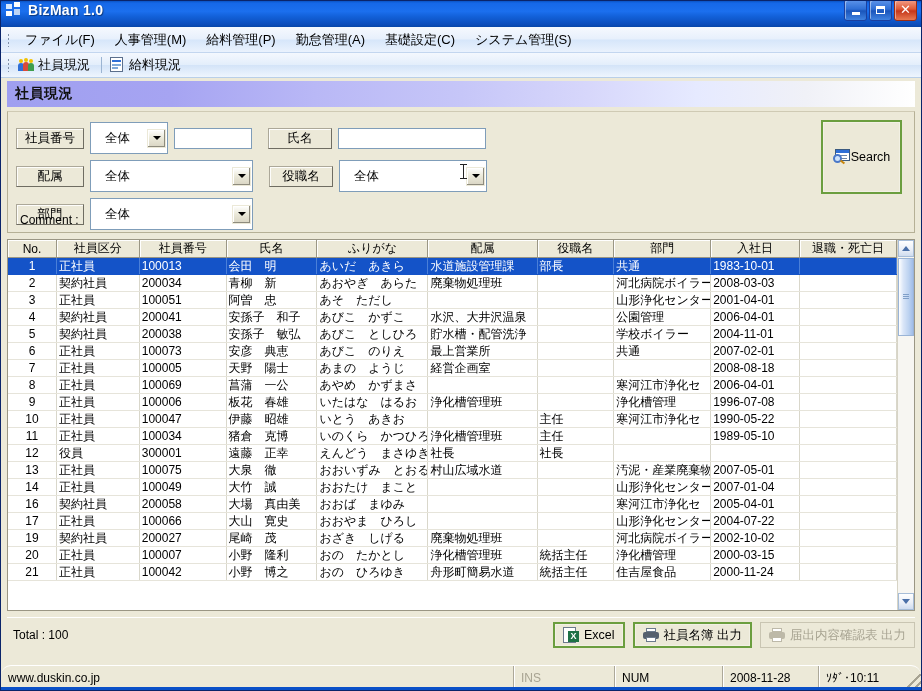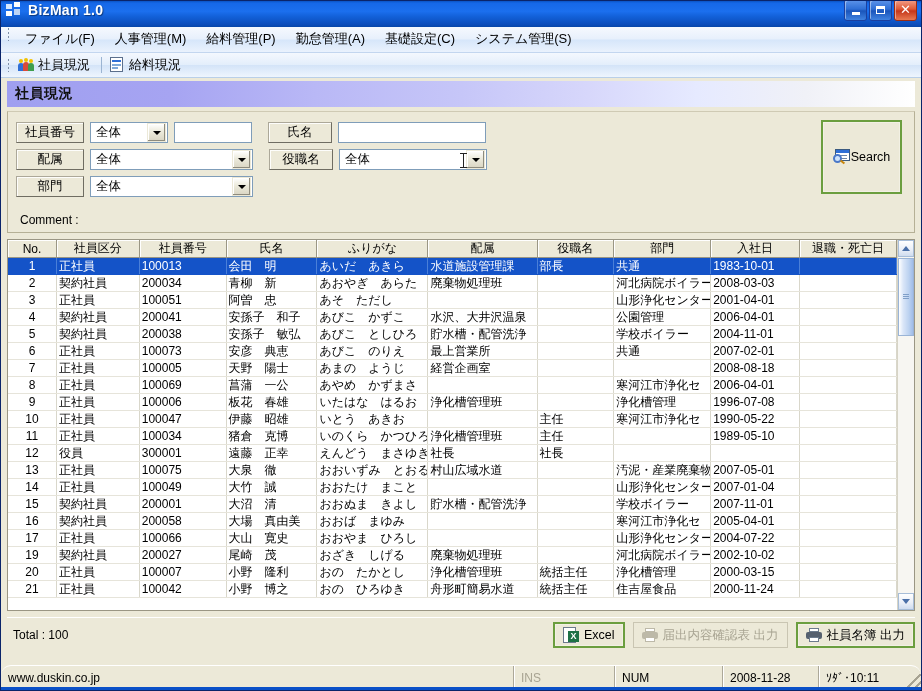--- a/index.html
+++ b/index.html
@@ -83,21 +83,21 @@
     line-height: 1; font-family: "DejaVu Sans", sans-serif;
     margin-top: -1px;
   }
 
   
   .menubar {
     height: 25px;
     background: linear-gradient(to bottom, #f6f9fe 0%, #e7f0fc 48%, #d6e6fa 52%, #eaf2fd 100%);
     border-bottom: 1px solid #c3d6ef;
     display: flex;
-    align-items: flex-start;
+    align-items: center;
     padding-left: 4px;
   }
   .grip {
     width: 3px; height: 14px;
     margin: 0 5px 0 2px;
     background-image: radial-gradient(#7f8fa8 40%, transparent 42%);
     background-size: 3px 4px;
     flex: 0 0 auto;
   }
   .menuitem {
@@ -205,29 +205,29 @@
     min-width: 68px;
     display: flex;
     align-items: center;
     justify-content: center;
     font-size: 12.5px;
     padding: 0 6px;
     box-sizing: border-box;
     white-space: nowrap;
   }
   .combo {
-    height: 21px;
+    height: 32px;
     background: #fff;
     border: 1px solid #7f9db9;
     display: flex;
     align-items: center;
     box-sizing: border-box;
     position: relative;
     font-size: 12.5px;
-    padding-left: 5px;
+    padding-left: 14px;
   }
   .combo .cval { flex: 1 1 auto; white-space: nowrap; overflow: hidden; }
   .combo .arrow {
     width: 17px; height: 17px;
     margin: 1px;
     background: linear-gradient(to bottom, #ffffff 0%, #eceadb 45%, #d9d5c3 100%);
     border: 1px solid #ece9d8;
     box-shadow: inset -1px -1px 0 #8e8b7d, inset 1px 1px 0 #ffffff;
     display: flex; align-items: center; justify-content: center;
     flex: 0 0 auto;
@@ -813,32 +813,20 @@
                 <td>100049</td>
                 <td>大竹　誠</td>
                 <td>おおたけ　まこと</td>
                 <td></td>
                 <td></td>
                 <td>山形浄化センター</td>
                 <td>2007-01-04</td>
                 <td></td>
               </tr>
               <tr>
-                <td class="c-no">15</td>
-                <td>契約社員</td>
-                <td>200001</td>
-                <td>大沼　清</td>
-                <td>おおぬま　きよし</td>
-                <td>貯水槽・配管洗浄</td>
-                <td></td>
-                <td>学校ボイラー</td>
-                <td>2007-11-01</td>
-                <td></td>
-              </tr>
-              <tr>
                 <td class="c-no">16</td>
                 <td>契約社員</td>
                 <td>200058</td>
                 <td>大場　真由美</td>
                 <td>おおば　まゆみ</td>
                 <td></td>
                 <td></td>
                 <td>寒河江市浄化セ</td>
                 <td>2005-04-01</td>
                 <td></td>
@@ -910,35 +898,35 @@
     <div class="actions">
       <div class="total">Total : 100</div>
       <div class="act-right">
         <div class="abtn">
           <span class="ico-xls">
               <span class="pg"></span>
               <span class="x">X</span>
             </span>
           <span>Excel</span>
         </div>
+        <div class="abtn">
+          <span class="ico-prn">
+              <span class="top"></span>
+              <span class="body"></span>
+              <span class="out"></span>
+            </span>
+          <span>社員名簿 出力</span>
+        </div>
         <div class="abtn disabled">
           <span class="ico-prn">
               <span class="top"></span>
               <span class="body"></span>
               <span class="out"></span>
             </span>
           <span>届出内容確認表 出力</span>
-        </div>
-        <div class="abtn">
-          <span class="ico-prn">
-              <span class="top"></span>
-              <span class="body"></span>
-              <span class="out"></span>
-            </span>
-          <span>社員名簿 出力</span>
         </div>
       </div>
     </div>
   </div>
 
   <div class="statusbar">
     <div class="st-cell url">www.duskin.co.jp</div>
     <div class="st-cell ins">INS</div>
     <div class="st-cell num">NUM</div>
     <div class="st-cell date">2008-11-28</div>

